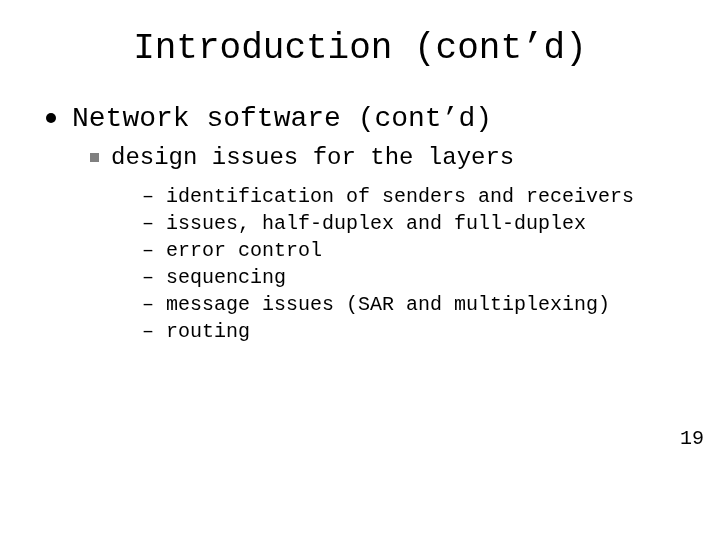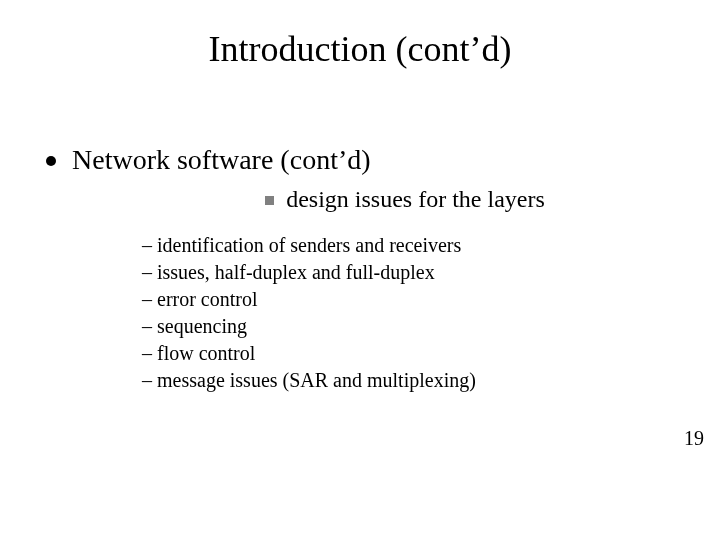--- a/index.html
+++ b/index.html
@@ -11,72 +11,71 @@
     font-family: "Times New Roman", Times, serif;
     color: #000;
     position: relative;
     overflow: hidden;
   }
   .slide {
     width: 720px;
     height: 460px;
     position: relative;
     box-sizing: border-box;
+    font-family: Liberation Mono, monospace;
   }
   .title {
     text-align: center;
     font-size: 36px;
     font-weight: normal;
     padding-top: 28px;
     padding-bottom: 10px;
   }
   .content {
     padding-left: 46px;
     padding-top: 24px;
   }
   .l1 {
     font-size: 28px;
     display: flex;
     align-items: baseline;
     margin-bottom: 10px;
-    margin-top: 40px;
   }
   .l1 .bullet {
     width: 10px;
     height: 10px;
     background: #000;
     border-radius: 50%;
     display: inline-block;
     margin-right: 16px;
     position: relative;
     top: -3px;
     flex-shrink: 0;
   }
   .l2 {
     font-size: 24px;
     display: flex;
     align-items: baseline;
     margin-left: 44px;
     margin-top: 6px;
     margin-bottom: 0;
-    justify-content: center;
   }
   .l2 .bullet {
     width: 9px;
     height: 9px;
     background: #808080;
     display: inline-block;
     margin-right: 12px;
     position: relative;
     top: -2px;
     flex-shrink: 0;
   }
   .l3-wrap {
     margin-left: 96px;
-    margin-top: 19px;
+    margin-top: 12px;
   }
   .l3 {
     font-size: 20px;
     line-height: 1.35;
   }
   .pagenum {
     position: absolute;
     right: 16px;
     bottom: 10px;
     font-size: 20px;
@@ -99,21 +98,21 @@
     <div class="l2">
       <span class="bullet"></span>
       <span>design issues for the layers</span>
     </div>
 
     <div class="l3-wrap">
       <div class="l3">– identification of senders and receivers</div>
       <div class="l3">– issues, half-duplex and full-duplex</div>
       <div class="l3">– error control</div>
       <div class="l3">– sequencing</div>
-      <div class="l3">– flow control</div>
       <div class="l3">– message issues (SAR and multiplexing)</div>
+      <div class="l3">– routing</div>
     </div>
 
   </div>
 
   <div class="pagenum">19</div>
 
 </div>
 
 </body></html>

